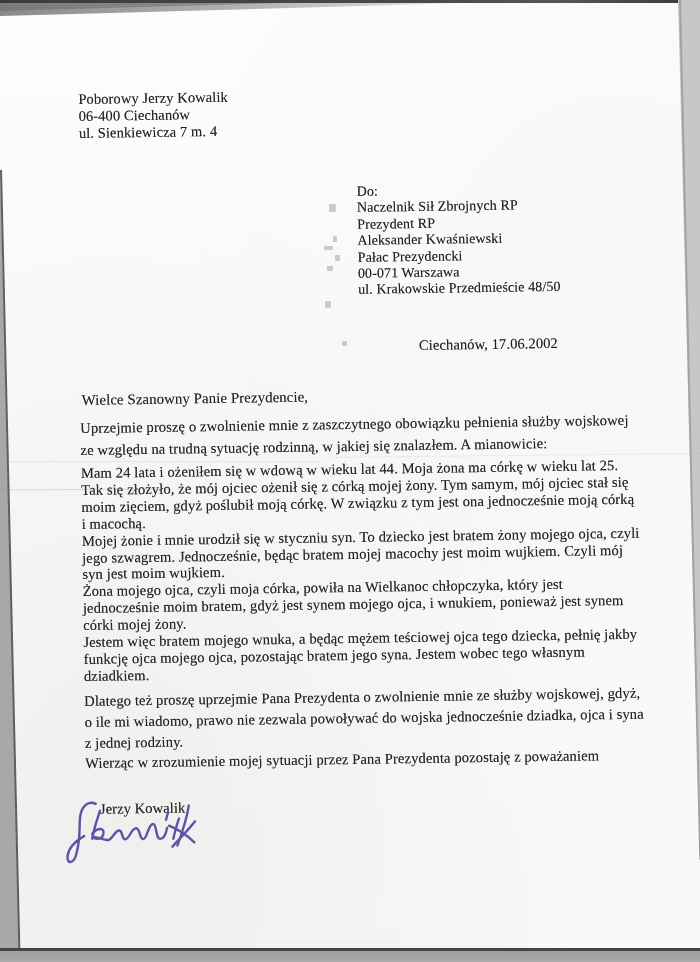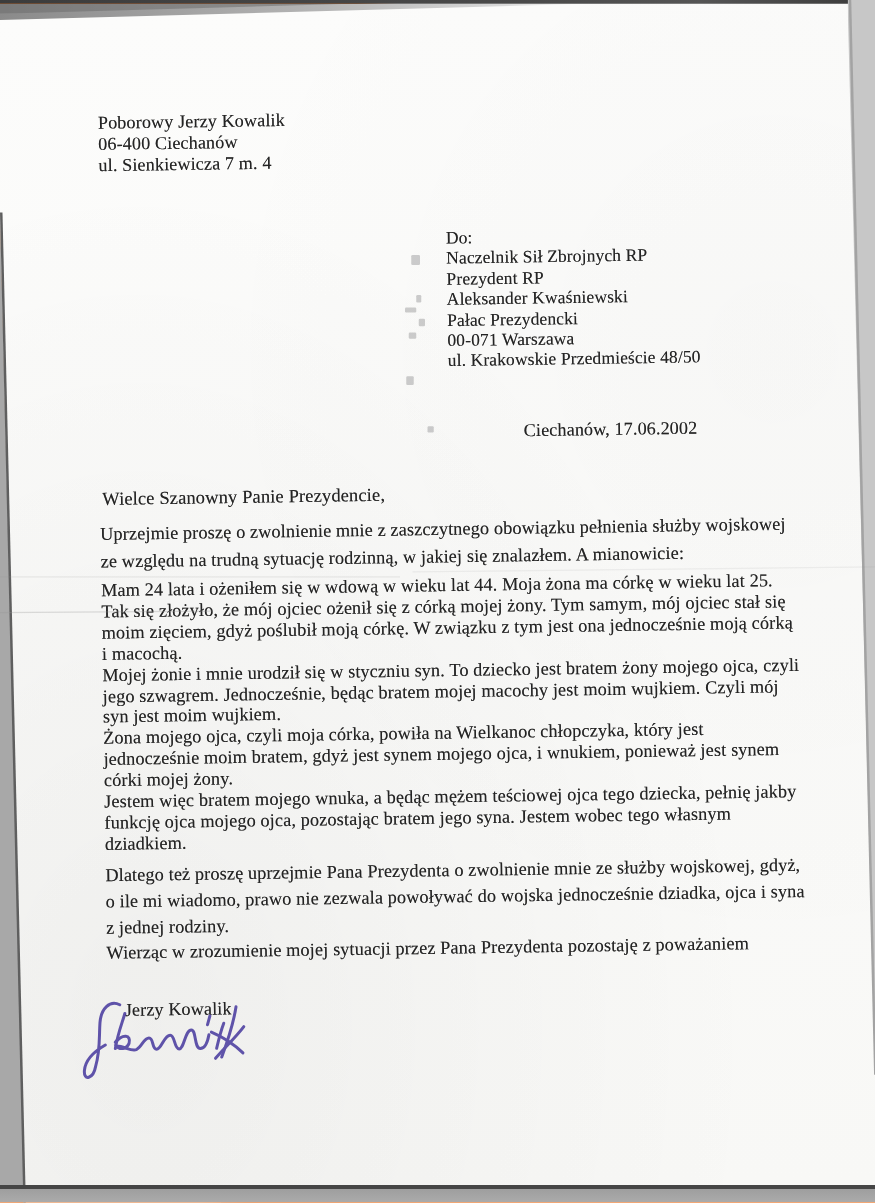--- a/index.html
+++ b/index.html
@@ -1,18 +1,18 @@
 <!DOCTYPE html>
 <html><head>
 <meta charset="utf-8">
 <style>
   html,body{margin:0;padding:0;}
   #frame{
     position:relative;width:700px;height:962px;overflow:hidden;
-    background:#f97316;
+    background:#3b82f6;
     font-family:"Liberation Serif","DejaVu Serif",serif;
   }
   
   #paper{
     position:absolute;left:-4px;top:10px;width:684px;height:956px;
     transform:rotate(-1.35deg);transform-origin:top left;
     background:
       radial-gradient(ellipse at 15% 85%, rgba(0,0,0,0.04), transparent 60%),
       radial-gradient(ellipse at 90% 30%, rgba(0,0,0,0.015), transparent 55%),
       linear-gradient(180deg,#fcfcfb,#f8f8f6);

